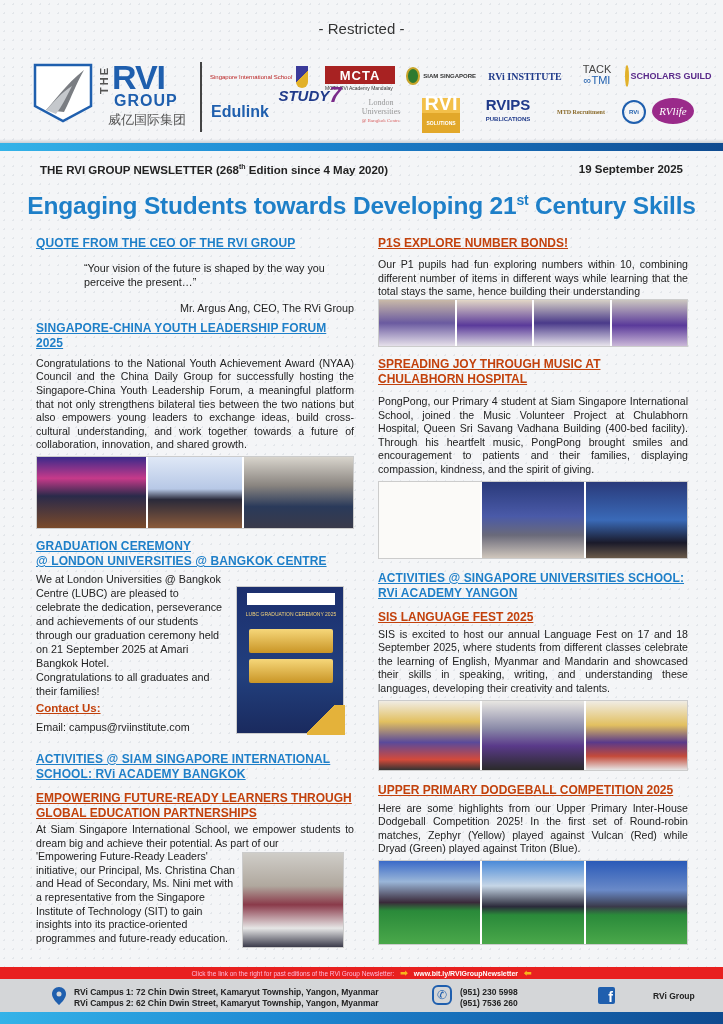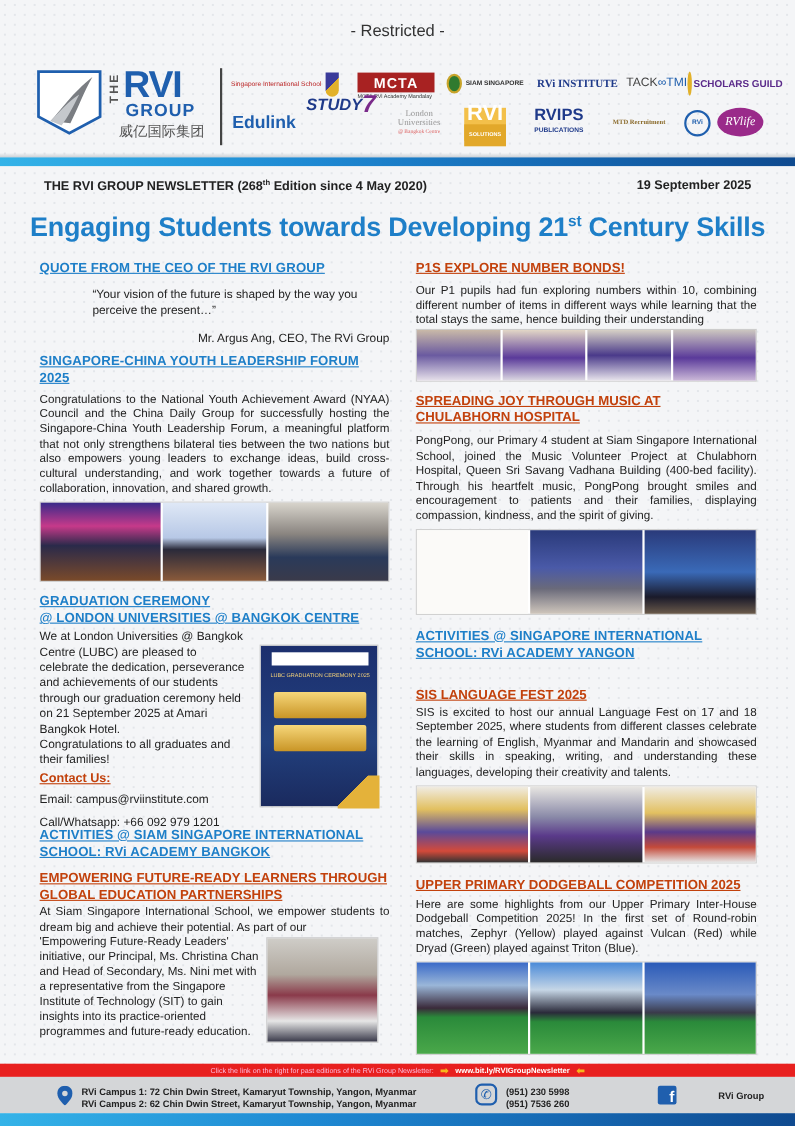--- a/index.html
+++ b/index.html
@@ -42,21 +42,21 @@
     position: absolute; font-size: 9px; font-weight: bold; display: flex; align-items: center; justify-content: center;
     white-space: nowrap;
   }
   .p-sis { left: 0; top: 4px; width: 98px; height: 26px; color: #b22; font-size: 6px; font-weight: normal; border-radius: 2px; justify-content: flex-start; }
   .p-sis .crest { width: 18px; height: 22px; background: linear-gradient(135deg,#3a3a9a 50%, #e2b12a 50%); border-radius: 0 0 9px 9px; margin-left: 4px; }
   .p-mcta { left: 115px; top: 6px; width: 70px; height: 18px; background: #a82222; color: #fff; font-size: 13px; letter-spacing: 1px; }
   .p-mcta-sub { position:absolute; left: 115px; top: 25px; font-size: 5px; color:#333; }
   .p-siam { left: 196px; top: 4px; width: 70px; height: 24px; color: #333; font-size: 6px; }
   .p-siam .seal { width: 18px; height: 18px; border-radius: 50%; background: #2f7a2f; border: 2px solid #c8a42a; margin-right: 3px; }
   .p-rviinst { left: 280px; top: 6px; width: 70px; height: 20px; color: #1f3a8a; font-size: 10px; font-family: "Liberation Serif", serif; }
-  .p-tack { left: 362px; top: 2px; width: 50px; height: 26px; color: #1f5fae; font-size: 11px; line-height: 11px; flex-direction: row; font-weight: normal; }
+  .p-tack { left: 362px; top: 2px; width: 50px; height: 26px; color: #1f5fae; font-size: 11px; line-height: 11px; flex-direction: column; font-weight: normal; }
   .p-tack span:first-child { color:#444; }
   .p-scholars { left: 418px; top: 4px; width: 80px; height: 24px; color: #5a2a8a; font-size: 9px; }
   .p-scholars .badge { width: 20px; height: 22px; border-radius: 50%; background: #6a3a9a; border: 2px solid #e2b12a; margin-right: 2px; }
   .p-edulink { left: 0; top: 40px; width: 60px; height: 24px; color: #1f5fae; font-size: 16px; }
   .p-study { left: 68px; top: 20px; width: 64px; height: 30px; color: #1f3a8a; font-size: 15px; font-style: italic; }
   .p-study span { color: #7a2a8a; font-size: 22px; }
   .p-london { left: 140px; top: 36px; width: 62px; height: 30px; color: #999; font-size: 8px; font-family: "Liberation Serif", serif; font-weight: normal; flex-direction: column; line-height: 9px; }
   .p-rvisol { left: 212px; top: 38px; width: 38px; height: 30px; background: #f3c04a; color: #fff; font-size: 20px; flex-direction: column; line-height: 20px; }
   .p-rvisol small { font-size: 5px; background: #e2a82a; width: 100%; text-align: center; }
   .p-rvips { left: 270px; top: 38px; width: 56px; height: 28px; color: #1f3a8a; font-size: 15px; flex-direction: column; line-height: 15px; }
@@ -184,21 +184,20 @@
     <div class="photo" style="background:linear-gradient(180deg,#d8d4cc 0%,#8a8580 40%,#2a3a5a 70%,#3a3a4a 100%);"></div>
   </div>
 
   <div class="sec-head" style="margin-top:10px;">GRADUATION CEREMONY</div>
   <div class="sec-head">@ LONDON UNIVERSITIES @ BANGKOK CENTRE</div>
   <div style="position:relative;height:180px;margin-top:3px;">
     <div class="body-text body-left" style="width:190px;font-size:10.8px;line-height:14px;">We at London Universities @ Bangkok Centre (LUBC) are pleased to celebrate the dedication, perseverance and achievements of our students through our graduation ceremony held on 21 September 2025 at Amari Bangkok Hotel.</div>
     <div class="body-text body-left" style="width:190px;font-size:10.8px;line-height:14px;">Congratulations to all graduates and their families!</div>
     <div class="sub-head" style="margin-top:3px;font-size:11.5px;">Contact Us:</div>
     <div class="body-text body-left" style="margin-top:5px;font-size:10.8px;">Email: campus@rviinstitute.com</div>
-    <div class="body-text body-left" style="margin-top:7px;font-size:10.8px;">Call/Whatsapp: +66 092 979 1201</div>
     <div class="abs" style="left:200px;top:14px;width:108px;height:148px;background:linear-gradient(180deg,#1c2f6e 0%,#22407e 60%,#1a2a5e 100%);border:1px solid #ccc;">
       <div class="abs" style="left:10px;top:6px;width:88px;height:12px;background:#fff;font-size:5px;"></div>
       <div class="abs" style="left:6px;top:24px;width:96px;font-size:5px;color:#f3d27a;text-align:center;">LUBC GRADUATION CEREMONY 2025</div>
       <div class="abs" style="left:12px;top:42px;width:84px;height:24px;background:linear-gradient(180deg,#f6d77a,#c99526);border-radius:2px;"></div>
       <div class="abs" style="left:12px;top:72px;width:84px;height:24px;background:linear-gradient(180deg,#f6d77a,#c99526);border-radius:2px;"></div>
       <div class="abs" style="left:70px;top:118px;width:38px;height:30px;background:linear-gradient(135deg,transparent 40%,#e4b23a 41%);"></div>
     </div>
   </div>
 
   <div class="sec-head" style="margin-top:0px;">ACTIVITIES @ SIAM SINGAPORE INTERNATIONAL SCHOOL: RVi ACADEMY BANGKOK</div>
@@ -221,22 +220,22 @@
   </div>
 
   <div class="sub-head" style="margin-top:10px;">SPREADING JOY THROUGH MUSIC AT CHULABHORN HOSPITAL</div>
   <div class="body-text" style="margin-top:8px;">PongPong, our Primary 4 student at Siam Singapore International School, joined the Music Volunteer Project at Chulabhorn Hospital, Queen Sri Savang Vadhana Building (400-bed facility). Through his heartfelt music, PongPong brought smiles and encouragement to patients and their families, displaying compassion, kindness, and the spirit of giving.</div>
   <div class="photo-strip" style="margin-top:4px;height:78px;">
     <div class="photo" style="background:#fbfaf8;"></div>
     <div class="photo" style="background:linear-gradient(180deg,#2a3a7a 0%,#4a5aa8 45%,#6a6a7a 70%,#cfc6bc 100%);"></div>
     <div class="photo" style="background:linear-gradient(180deg,#2a3a7a 0%,#3a6ab8 50%,#1a1a2a 80%,#6a5a4a 100%);"></div>
   </div>
 
-  <div class="sec-head" style="margin-top:12px;">ACTIVITIES @ SINGAPORE INTERNATIONAL SCHOOL: RVi ACADEMY YANGON</div>
-  <div class="sub-head" style="margin-top:23px;">SIS LANGUAGE FEST 2025</div>
+  <div class="sec-head" style="margin-top:12px;">ACTIVITIES @ SINGAPORE UNIVERSITIES SCHOOL: RVi ACADEMY YANGON</div>
+  <div class="sub-head" style="margin-top:9px;">SIS LANGUAGE FEST 2025</div>
   <div class="body-text" style="margin-top:3px;">SIS is excited to host our annual Language Fest on 17 and 18 September 2025, where students from different classes celebrate the learning of English, Myanmar and Mandarin and showcased their skills in speaking, writing, and understanding these languages, developing their creativity and talents.</div>
   <div class="photo-strip" style="margin-top:4px;height:71px;">
     <div class="photo" style="background:linear-gradient(180deg,#f0ece4 0%,#e2c060 30%,#5a4a9a 60%,#d44a3a 85%,#333 100%);"></div>
     <div class="photo" style="background:linear-gradient(180deg,#e8e6e2 0%,#8a8aa8 40%,#5a3a8a 65%,#2a2a2a 100%);"></div>
     <div class="photo" style="background:linear-gradient(180deg,#f0ece4 0%,#e2c060 35%,#5a3a8a 60%,#c44a3a 80%,#e6e6e6 100%);"></div>
   </div>
 
   <div class="sub-head" style="margin-top:12px;">UPPER PRIMARY DODGEBALL COMPETITION 2025</div>
   <div class="body-text" style="margin-top:4px;">Here are some highlights from our Upper Primary Inter-House Dodgeball Competition 2025! In the first set of Round-robin matches, Zephyr (Yellow) played against Vulcan (Red) while Dryad (Green) played against Triton (Blue).</div>
   <div class="photo-strip" style="margin-top:4px;height:85px;">

